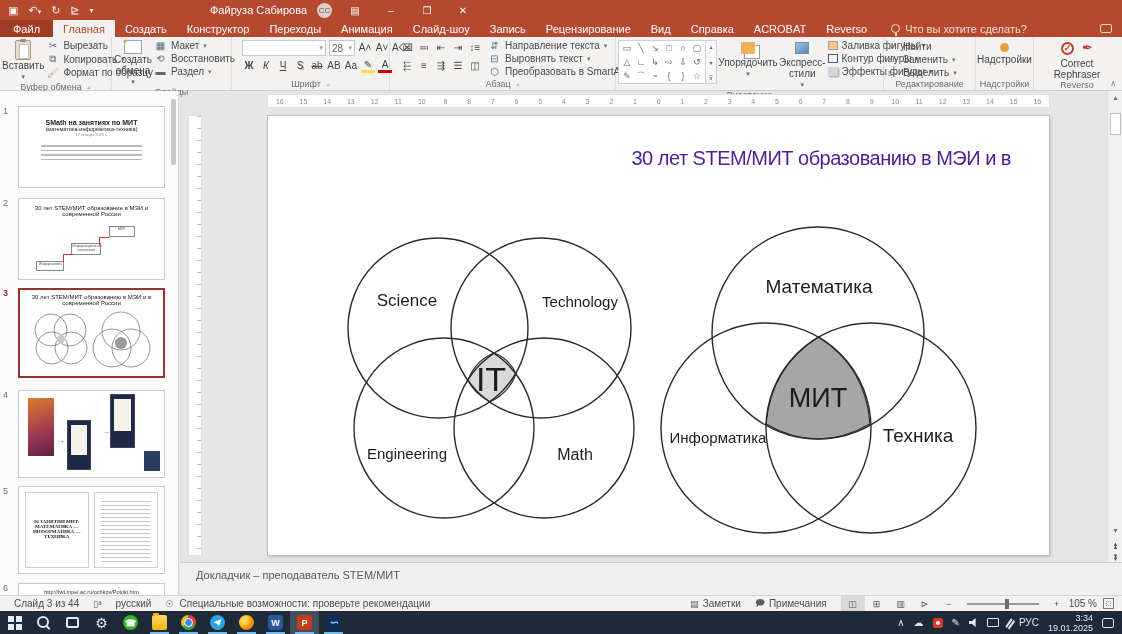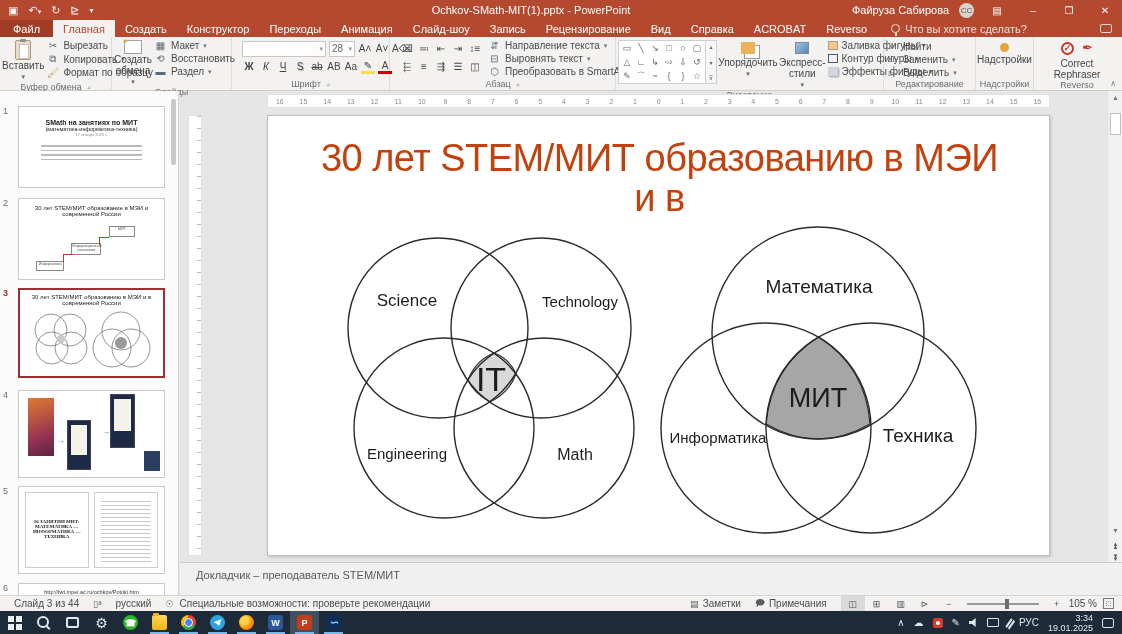--- a/index.html
+++ b/index.html
@@ -37,21 +37,21 @@
   .rlabel { height:12px; font-size:9px; color:#6c6c6c; display:flex; align-items:center; justify-content:center; gap:5px; }
   .launcher { font-size:8px; color:#8a8a8a; }
   .bigbtn { width:46px; display:flex; flex-direction:column; align-items:center; text-align:center;
             font-size:10px; color:#444; line-height:11px; padding-top:2px; }
   .bigbtn .caret { font-size:7px; color:#666; }
   .col { display:flex; flex-direction:column; gap:2px; padding-top:2px; }
   .sbtn { display:flex; align-items:center; gap:4px; font-size:10px; color:#4a4a4a; white-space:nowrap; }
   .sbtn .caret { font-size:7px; color:#777; }
   .ig { font-size:10px; color:#5a6a78; width:13px; text-align:center; }
   .stack2 { display:flex; flex-direction:column; gap:1px; padding-top:2px; }
-  .irow { display:flex; align-items:center; gap:3px; height:17px;padding-left:8px; }
+  .irow { display:flex; align-items:flex-start; gap:3px; height:17px;padding-left:8px; }
   .ibtn { min-width:14px; height:15px; display:flex; align-items:center; justify-content:center;
           font-size:10px; color:#444; }
   .combo { border:1px solid #c9c8c7; background:#fdfdfd; height:16px; font-size:10px; color:#666;
            display:flex; align-items:center; justify-content:space-between; padding:0 2px; }
   .combo .caret { font-size:7px; color:#999; }
   .ic-clip { width:16px; height:20px; background:#e9dcc9; border:1px solid #b09a72; border-radius:2px; position:relative; }
   .ic-clip:before { content:""; position:absolute; left:4px; top:-2px; width:6px; height:3px; background:#8f8f8f; border-radius:1px; }
   .ic-clip:after { content:""; position:absolute; left:3px; top:3px; width:8px; height:13px; background:#fff; border:1px solid #c0c0c0; }
   .ic-slide { width:18px; height:14px; background:#fff; border:1px solid #9aa4ad; position:relative; }
   .ic-slide:after { content:"✶"; position:absolute; left:-3px; top:-5px; color:#e8a33d; font-size:8px; }
@@ -77,22 +77,22 @@
   .t-title { text-align:center; color:#222; }
   .tscroll { position:absolute; right:2px; top:8px; width:5px; height:66px; background:#c9c9c9; border-radius:2px; }
 
   .hruler { position:absolute; left:267px; top:3px; width:783px; height:14px; background:#fff; border:1px solid #e0e0e0;
             display:flex; align-items:center; }
   .hruler span { flex:1; text-align:center; font-size:7px; color:#8a8a8a; }
   .vruler { position:absolute; left:188px; top:24px; width:14px; height:441px; background:#fff; border:1px solid #e0e0e0;
             background-image:repeating-linear-gradient(to bottom,#bbb 0 1px,transparent 1px 12px); background-size:4px 100%; background-repeat:no-repeat; background-position:right; }
   .slide { position:absolute; left:267px; top:24px; width:783px; height:441px; background:#fff; border:1px solid #bfbfbf;
            box-shadow:1px 1px 3px rgba(0,0,0,.18); }
-  .slide-title { position:absolute; left:40px; top:22px; width:703px; text-align:center; font-size:38px; line-height:40px;
-                 color:#c2410c; letter-spacing:-.5px; }
+  .slide-title { position:absolute; left:40px; top:22px; width:703px; text-align:right; font-size:20px; line-height:40px;
+                 color:#4c1d95; letter-spacing:-.5px; }
   .slide svg text { font-family:"Liberation Sans",sans-serif; fill:#1c1c1c; }
 
   .notes { position:absolute; left:180px; top:471px; width:942px; height:33px; background:#f0f0f0; border-top:1px solid #cccccc; }
   .notes-text { padding:6px 0 0 16px; font-size:11px; color:#595959; }
 
   .vscroll { position:absolute; right:0; top:0; width:15px; height:471px; background:#f1f1f1; border-left:1px solid #e0e0e0; }
   .vs-arrow { position:absolute; left:0; width:15px; height:13px; font-size:7px; color:#777; display:flex; align-items:center; justify-content:center; }
   .vs-thumb { position:absolute; left:2px; top:22px; width:11px; height:22px; background:#fff; border:1px solid #c1c1c1; }
   .vs-dbl { position:absolute; left:0; width:15px; height:12px; font-size:7px; color:#555; display:flex; align-items:center; justify-content:center; }
 
@@ -152,21 +152,20 @@
 <div class="app">
 
   <div class="titlebar">
     <div class="qat">
       <span class="tbi">▣</span>
       <span class="tbi">↶<span style="font-size:7px">▾</span></span>
       <span class="tbi">↻</span>
       <span class="tbi">⊵</span>
       <span class="tbi" style="font-size:8px">▾</span>
     </div>
-    <div class="tb-title">Ochkov-SMath-MIT(1).pptx - PowerPoint</div>
     <div class="tb-right">
       <span>Файруза Сабирова</span>
       <span class="avatar">СС</span>
       <span class="winbtn">▤</span>
       <span class="winbtn">–</span>
       <span class="winbtn">❒</span>
       <span class="winbtn close">✕</span>
     </div>
   </div>
 

